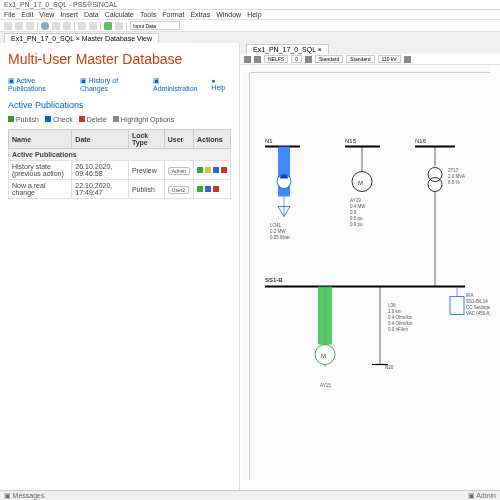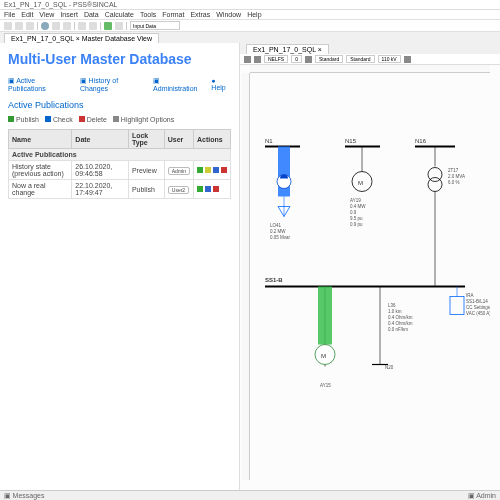--- a/index.html
+++ b/index.html
@@ -11,21 +11,21 @@
 .toolbar{height:12px;background:#fff;display:flex;align-items:center;padding:0 4px;gap:3px;border-bottom:1px solid #e0e0e0}
 .tb-ico{width:8px;height:8px;background:#ddd;border-radius:1px}
 .tb-ico.b{background:#8ab;border-radius:50%}
 .tb-ico.g{background:#6b6}
 .tb-sep{width:1px;height:8px;background:#ccc}
 .tb-input{width:50px;height:9px;border:1px solid #ccc;font-size:5px;padding:0 2px}
 .tabbar{height:11px;background:#f0f0f0;display:flex;align-items:end;padding:0 4px;font-size:6px}
 .tab{padding:1px 6px;background:#fff;border:1px solid #ccc;border-bottom:none;margin-right:2px}
 .main{flex:1;display:flex;background:#fff}
 .left-pane{width:240px;background:#fff;padding:8px;border-right:1px solid #ddd;display:flex;flex-direction:column}
-.page-title{font-size:14px;color:#3b82f6;font-weight:700;margin-bottom:10px}
+.page-title{font-size:14px;color:#c2410c;font-weight:400;margin-bottom:10px}
 .nav-links{display:flex;gap:8px;font-size:6px;color:#0066cc;margin-bottom:8px}
 .nav-links span{cursor:pointer}
 .section-title{font-size:9px;color:#0066cc;margin-bottom:6px}
 .action-bar{display:flex;gap:6px;font-size:6px;color:#555;margin-bottom:6px;align-items:center}
 .action-bar .ico{width:6px;height:6px;background:#888;display:inline-block}
 .action-bar .ico.pub{background:#393}
 .action-bar .ico.chk{background:#06c}
 .action-bar .ico.del{background:#c33}
 table{width:100%;border-collapse:collapse;font-size:5.5px}
 th{background:#eaeaea;padding:2px 3px;text-align:left;border:1px solid #ccc;color:#333;font-weight:600}

